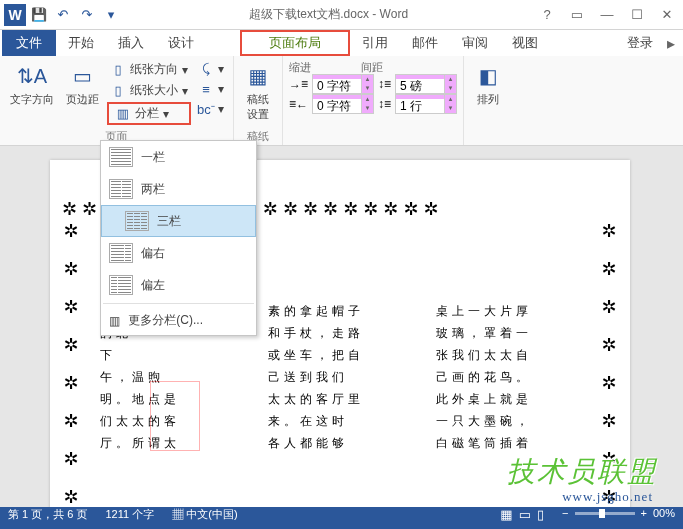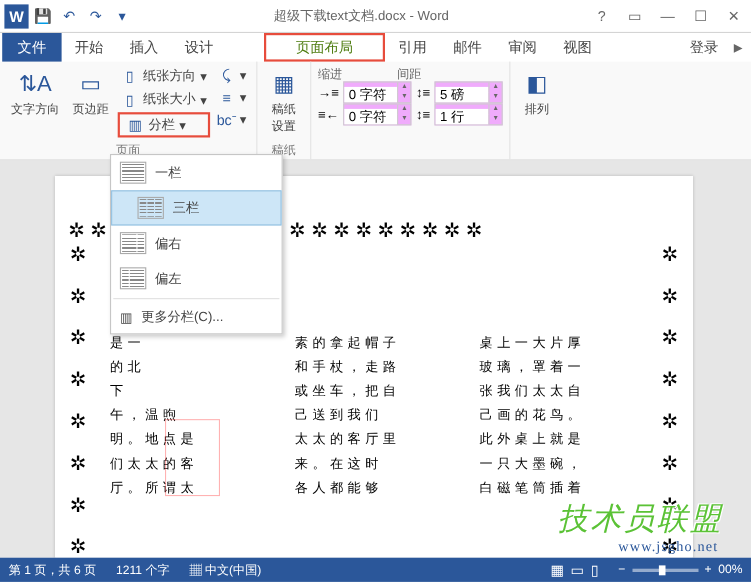--- a/index.html
+++ b/index.html
@@ -55,21 +55,21 @@
 
 .dropdown { position: absolute; left: 100px; top: 140px; width: 157px; background: #fff; border: 1px solid #c6c6c6; box-shadow: 2px 2px 4px rgba(0,0,0,0.2); z-index: 10; }
 .dropdown .dditem { display: flex; align-items: center; gap: 8px; padding: 6px 8px; font-size: 12px; color: #444; }
 .dropdown .dditem .ddicon { width: 24px; height: 20px; border: 1px solid #aaa; display: flex; padding: 1px; gap: 1px; }
 .dropdown .dditem .ddicon span { flex: 1; background: repeating-linear-gradient(to bottom, #888 0, #888 1px, transparent 1px, transparent 3px); }
 .dropdown .dditem.hover { background: #cde6f7; border: 1px solid #92c0e0; padding: 5px 23px; }
 .dropdown .ddsep { height: 1px; background: #e0e0e0; margin: 2px 2px; }
 .dropdown .ddmore { display: flex; align-items: center; gap: 8px; padding: 6px 8px; font-size: 12px; color: #444; }
 
 
-.statusbar { position: absolute; bottom: 0; left: 0; right: 0; height: 22px; background: #2b579a; color: #fff; display: flex; align-items: center; font-size: 11px; padding: 0 8px; gap: 18px; }
+.statusbar { position: absolute; bottom: 0; left: 0; right: 0; height: 22px; background: #2b579a; color: #fff; display: flex; align-items: flex-start; font-size: 11px; padding: 0 8px; gap: 18px; }
 .statusbar .spacer { flex: 1; }
 .statusbar .zoomctl { display: flex; align-items: center; gap: 6px; }
 .statusbar .view-icons { display:flex; gap:6px; font-size: 13px; }
 
 
 .watermark { position: absolute; right: 26px; bottom: 38px; font-size: 28px; font-weight: normal; color: #5bc236; text-shadow: 1px 1px 0 #fff, -1px -1px 0 #fff; font-style: italic; z-index: 20; letter-spacing: 2px; }
 .watermark-url { position: absolute; right: 30px; bottom: 24px; font-size: 13px; color: #2b579a; z-index: 20; letter-spacing: 1px; font-family: Liberation Serif, serif; }
 
 .redbox-behind { position: absolute; border: 1px solid rgba(255,0,0,0.3); width: 50px; height: 70px; left: 150px; bottom: 56px; z-index: 5; }
 </style>
@@ -278,20 +278,27 @@
   <div class="redbox-behind"></div>
 </div>
 
 <div class="dropdown">
   <div class="dditem">
     <div class="ddicon">
         <span></span>
       </div>
     <span>一栏</span>
   </div>
+  <div class="dditem">
+    <div class="ddicon">
+        <span></span>
+        <span></span>
+      </div>
+    <span>两栏</span>
+  </div>
   <div class="dditem hover">
     <div class="ddicon">
         <span></span>
         <span></span>
         <span></span>
       </div>
     <span>三栏</span>
   </div>
   <div class="dditem">
     <div class="ddicon">

